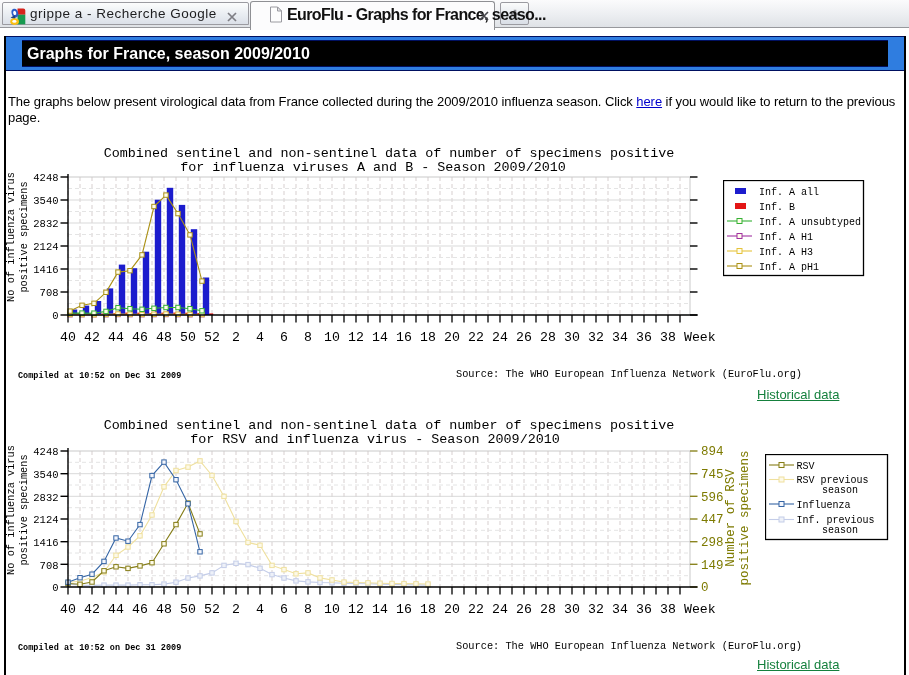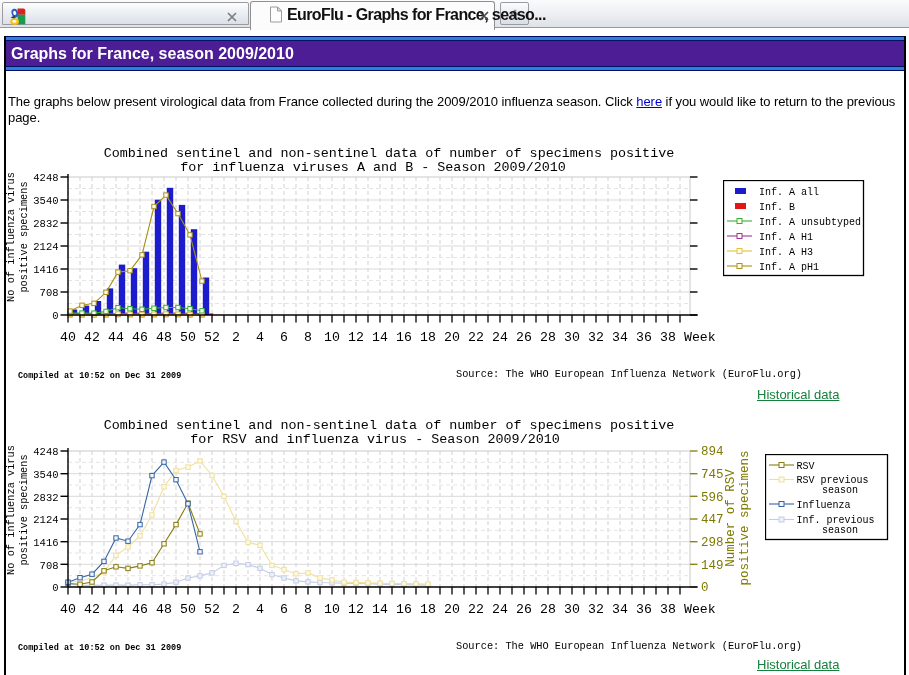--- a/index.html
+++ b/index.html
@@ -14,20 +14,21 @@
 <div style="position:absolute;left:2px;top:2px;width:245px;height:21px;background:linear-gradient(#fcfdfd,#e9edf2 55%,#dbe0e8);border:1px solid #9b9ba1;border-radius:2px 2px 0 0">
 <svg width="16" height="18" viewBox="0 0 16 18" style="position:absolute;left:7px;top:4px">
 <path d="M7.5 1.5 L13.3 1.5 Q15.3 1.5 15.3 3.5 L15.3 7.7 L7.5 7.7 Z" fill="#d6231c"></path>
 <rect x="7.5" y="7.7" width="7.8" height="9.6" fill="#189a50"></rect>
 <ellipse cx="4.9" cy="6.2" rx="3.3" ry="4.5" fill="#2b5ec9" transform="rotate(-16 4.9 6.2)"></ellipse>
 <ellipse cx="4.7" cy="6.0" rx="1.5" ry="2.2" fill="#fff" transform="rotate(-16 4.7 6.0)"></ellipse>
 <path d="M0.6 10.6 L5.2 8.0 L5.2 12.6 Z" fill="#23427e"></path>
 <ellipse cx="4.6" cy="14.6" rx="4.4" ry="3.3" fill="#fbc013"></ellipse>
 <ellipse cx="4.4" cy="14.4" rx="2.1" ry="1.3" fill="#fff"></ellipse>
 </svg>
+<div style="position:absolute;left:27px;top:3px;font-size:13.5px;letter-spacing:0.5px;color:#1d1d1f;white-space:nowrap">grippe a - Recherche Google</div>
 <svg width="10" height="10" viewBox="0 0 10 10" style="position:absolute;right:11px;top:9px">
 <path d="M1 1 L9 9 M9 1 L1 9" stroke="#7e7e84" stroke-width="1.7"></path>
 </svg>
 </div>
 <div style="position:absolute;left:250px;top:1px;width:243px;height:28px;background:#fcfcfd;border:1px solid #8f9094;border-bottom:none;border-radius:3px 3px 0 0;z-index:3">
 <svg width="14" height="17" viewBox="0 0 14 17" style="position:absolute;left:18px;top:4px">
 <path d="M1.5 1 L8.5 1 L12.5 5 L12.5 16 L1.5 16 Z" fill="#fdfdfd" stroke="#9a9aa0" stroke-width="1"></path>
 <path d="M8.5 1 L8.5 5 L12.5 5 Z" fill="#e8e8ec" stroke="#9a9aa0" stroke-width="1" stroke-linejoin="round"></path>
 </svg>
 <div style="position:absolute;left:36px;top:4px;font-size:16px;font-weight:bold;letter-spacing:-0.6px;color:#111;white-space:nowrap">EuroFlu - Graphs for France, seaso...</div>
@@ -36,21 +37,21 @@
 </svg>
 </div>
 <div style="position:absolute;left:500px;top:2px;width:27px;height:21px;background:linear-gradient(#fbfcfc,#e7ebf0 55%,#d9dee6);border:1px solid #9b9ba1;border-radius:2px">
 <svg width="12" height="12" viewBox="0 0 12 12" style="position:absolute;left:8px;top:5px">
 <path d="M6 1.8 L6 10.2 M1.8 6 L10.2 6" stroke="#8f8f95" stroke-width="2.6"></path>
 </svg>
 </div>
 
 <div style="position:absolute;left:4px;top:36px;width:898px;height:639px;border-left:2px solid #000;border-right:2px solid #000;background:#fff"></div>
 <div style="position:absolute;left:6px;top:36px;width:898px;border-top:1px solid #001060;border-bottom:1px solid #001060;background:#2f7de0">
-  <div style="margin:3px 0;height:25px;line-height:25px;border-top:1px solid #001060;border-bottom:1px solid #001060;background:#4c1d95;color:#fff;font-weight:bold;font-size:16px;padding-left:5px">Graphs for France, season 2009/2010</div>
+  <div style="margin:3px 16px;height:25px;line-height:25px;border-top:1px solid #001060;border-bottom:1px solid #001060;background:#000000;color:#fff;font-weight:bold;font-size:16px;padding-left:5px">Graphs for France, season 2009/2010</div>
 </div>
 <div style="position:absolute;left:8px;top:94px;width:899px;font-size:13px;letter-spacing:-0.07px;line-height:16px;color:#000"><span style="white-space:nowrap">The graphs below present virological data from France collected during the 2009/2010 influenza season. Click <a href="#" style="color:#0000cc">here</a> if you would like to return to the previous</span><br>page.</div>
 <svg width="720" height="212" viewBox="0 0 720 212" style="position:absolute;left:0;top:140px">
 <line x1="68.0" y1="37.0" x2="68.0" y2="175.0" stroke="#d7cfcf" stroke-width="1" stroke-dasharray="4,3"></line>
 <line x1="80.0" y1="37.0" x2="80.0" y2="175.0" stroke="#d7cfcf" stroke-width="1" stroke-dasharray="4,3"></line>
 <line x1="92.0" y1="37.0" x2="92.0" y2="175.0" stroke="#d7cfcf" stroke-width="1" stroke-dasharray="4,3"></line>
 <line x1="104.0" y1="37.0" x2="104.0" y2="175.0" stroke="#d7cfcf" stroke-width="1" stroke-dasharray="4,3"></line>
 <line x1="116.0" y1="37.0" x2="116.0" y2="175.0" stroke="#d7cfcf" stroke-width="1" stroke-dasharray="4,3"></line>
 <line x1="128.0" y1="37.0" x2="128.0" y2="175.0" stroke="#d7cfcf" stroke-width="1" stroke-dasharray="4,3"></line>
 <line x1="140.0" y1="37.0" x2="140.0" y2="175.0" stroke="#d7cfcf" stroke-width="1" stroke-dasharray="4,3"></line>

